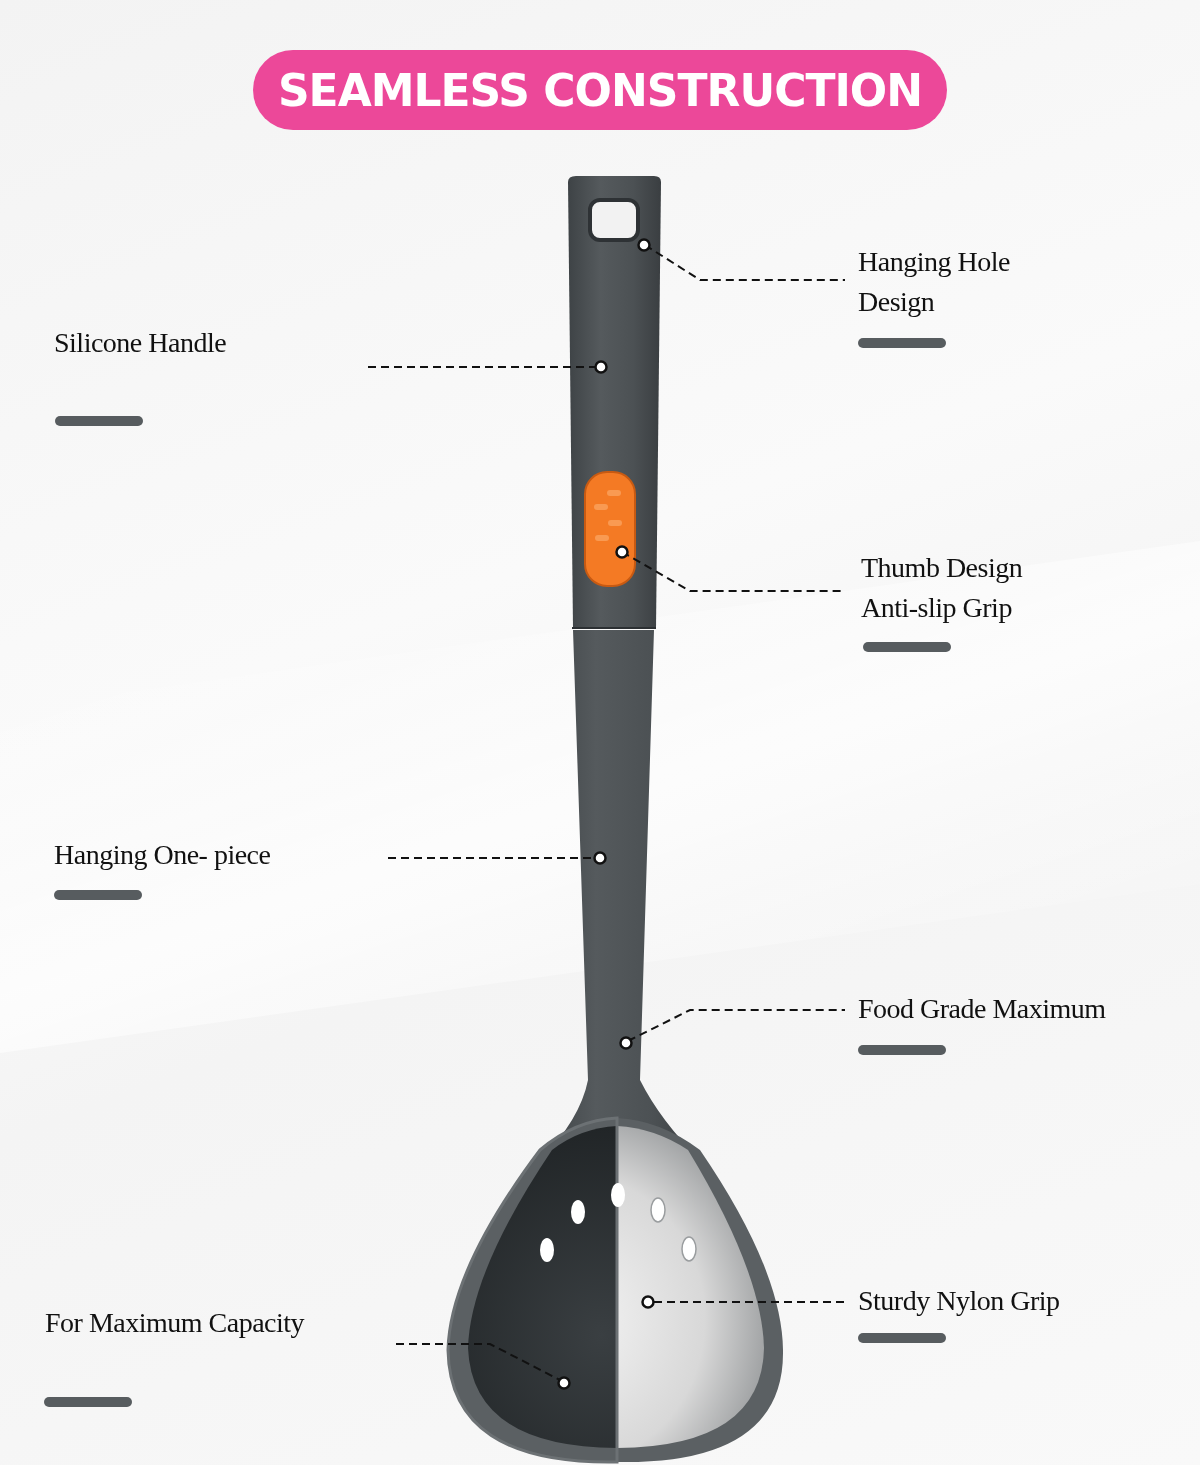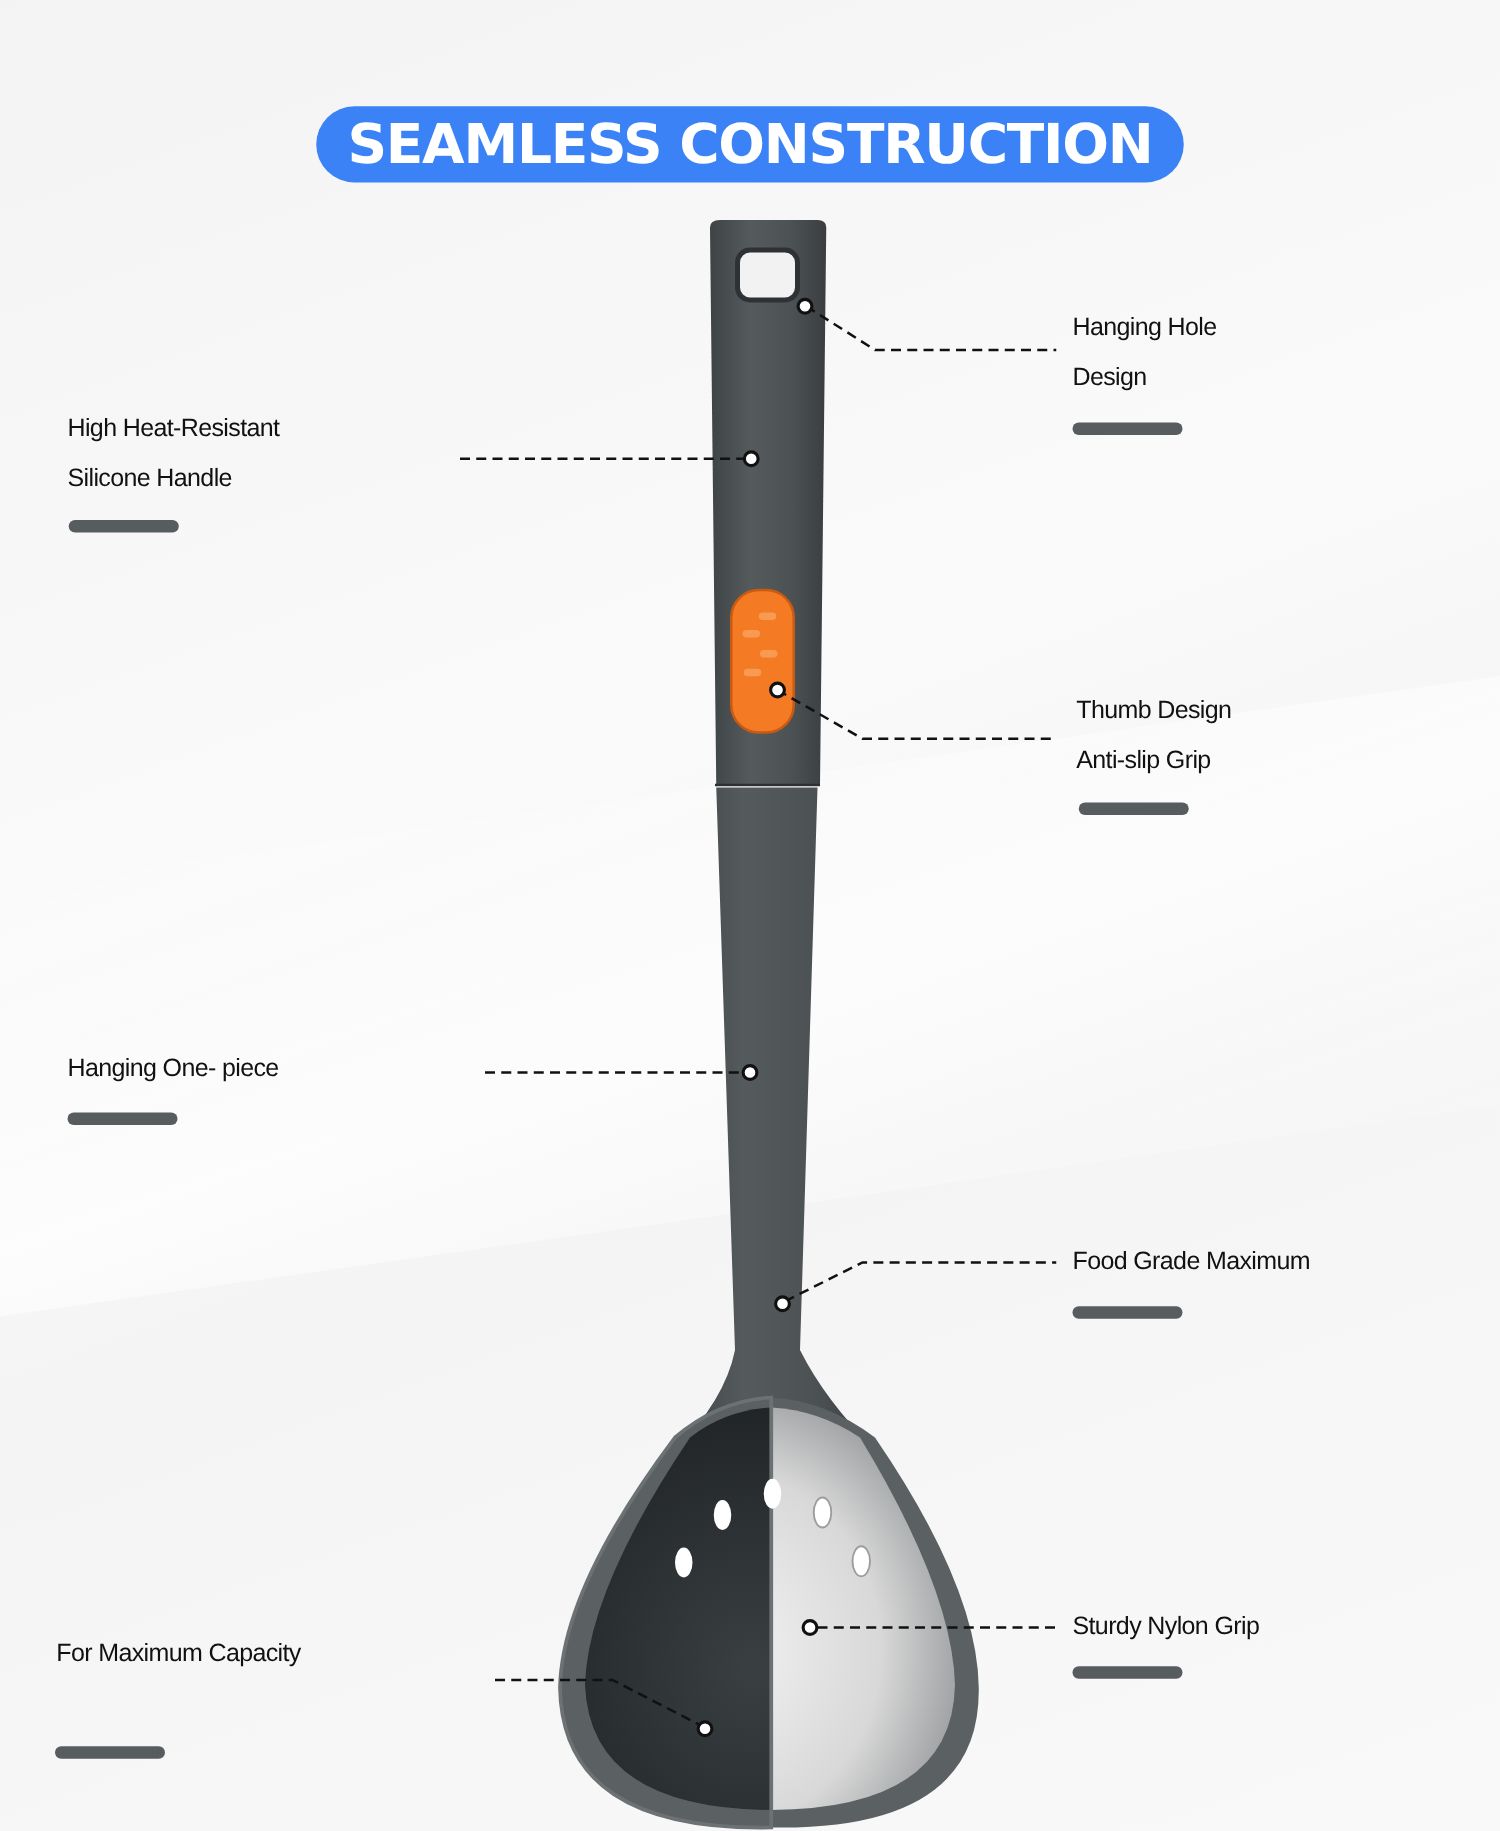--- a/index.html
+++ b/index.html
@@ -2,25 +2,25 @@
 <html><head>
 <meta charset="utf-8">
 <style>
   html,body{margin:0;padding:0;}
   body{width:1200px;height:1465px;position:relative;overflow:hidden;
     background:linear-gradient(160deg,#f3f3f3 0%,#fafafa 40%,#f4f4f4 60%,#f9f9f9 100%);
     font-family:"DejaVu Sans","Liberation Sans",sans-serif;}
   .sheen{position:absolute;left:-100px;top:620px;width:1500px;height:340px;
     background:linear-gradient(170deg,rgba(255,255,255,0) 0%,rgba(255,255,255,0.7) 50%,rgba(255,255,255,0) 100%);
     transform:rotate(-8deg);pointer-events:none;}
-  .title-pill{position:absolute;left:253px;top:50px;width:694px;height:61px;border-radius:41px;
-    background:#3b82f6;display:flex;align-items:center;justify-content:center;margin-top:35px;}
+  .title-pill{position:absolute;left:253px;top:50px;width:694px;height:80px;border-radius:41px;
+    background:#ec4899;display:flex;align-items:center;justify-content:center;}
   .title-pill span{color:#fff;font-family:"DejaVu Sans",sans-serif;font-weight:bold;font-size:44px;letter-spacing:-1px;}
   svg.art{position:absolute;left:0;top:0;}
-  .label{position:absolute;color:#111;font-size:20px;line-height:40px;font-family:Liberation Sans, sans-serif;letter-spacing:-0.5px;}
+  .label{position:absolute;color:#111;font-size:28px;line-height:40px;font-family:Liberation Serif, serif;letter-spacing:-0.5px;}
   .label .line{display:block;white-space:nowrap;}
   .bar{position:absolute;height:10px;width:88px;border-radius:5px;background:#575c5f;}
 </style>
 </head>
 <body>
 
 <div class="sheen"></div>
 
 <div class="title-pill">
   <span>SEAMLESS CONSTRUCTION</span>
@@ -101,21 +101,20 @@
   </g>
 </svg>
 
 <div class="label" style="left:858px;top:242px;">
   <span class="line">Hanging Hole</span>
   <span class="line">Design</span>
 </div>
 <div class="bar" style="left:858px;top:338px;"></div>
 
 <div class="label" style="left:54px;top:323px;">
-  <span class="line">High Heat-Resistant</span>
   <span class="line">Silicone Handle</span>
 </div>
 <div class="bar" style="left:55px;top:416px;"></div>
 
 <div class="label" style="left:861px;top:548px;">
   <span class="line">Thumb Design</span>
   <span class="line">Anti-slip Grip</span>
 </div>
 <div class="bar" style="left:863px;top:642px;"></div>
 

